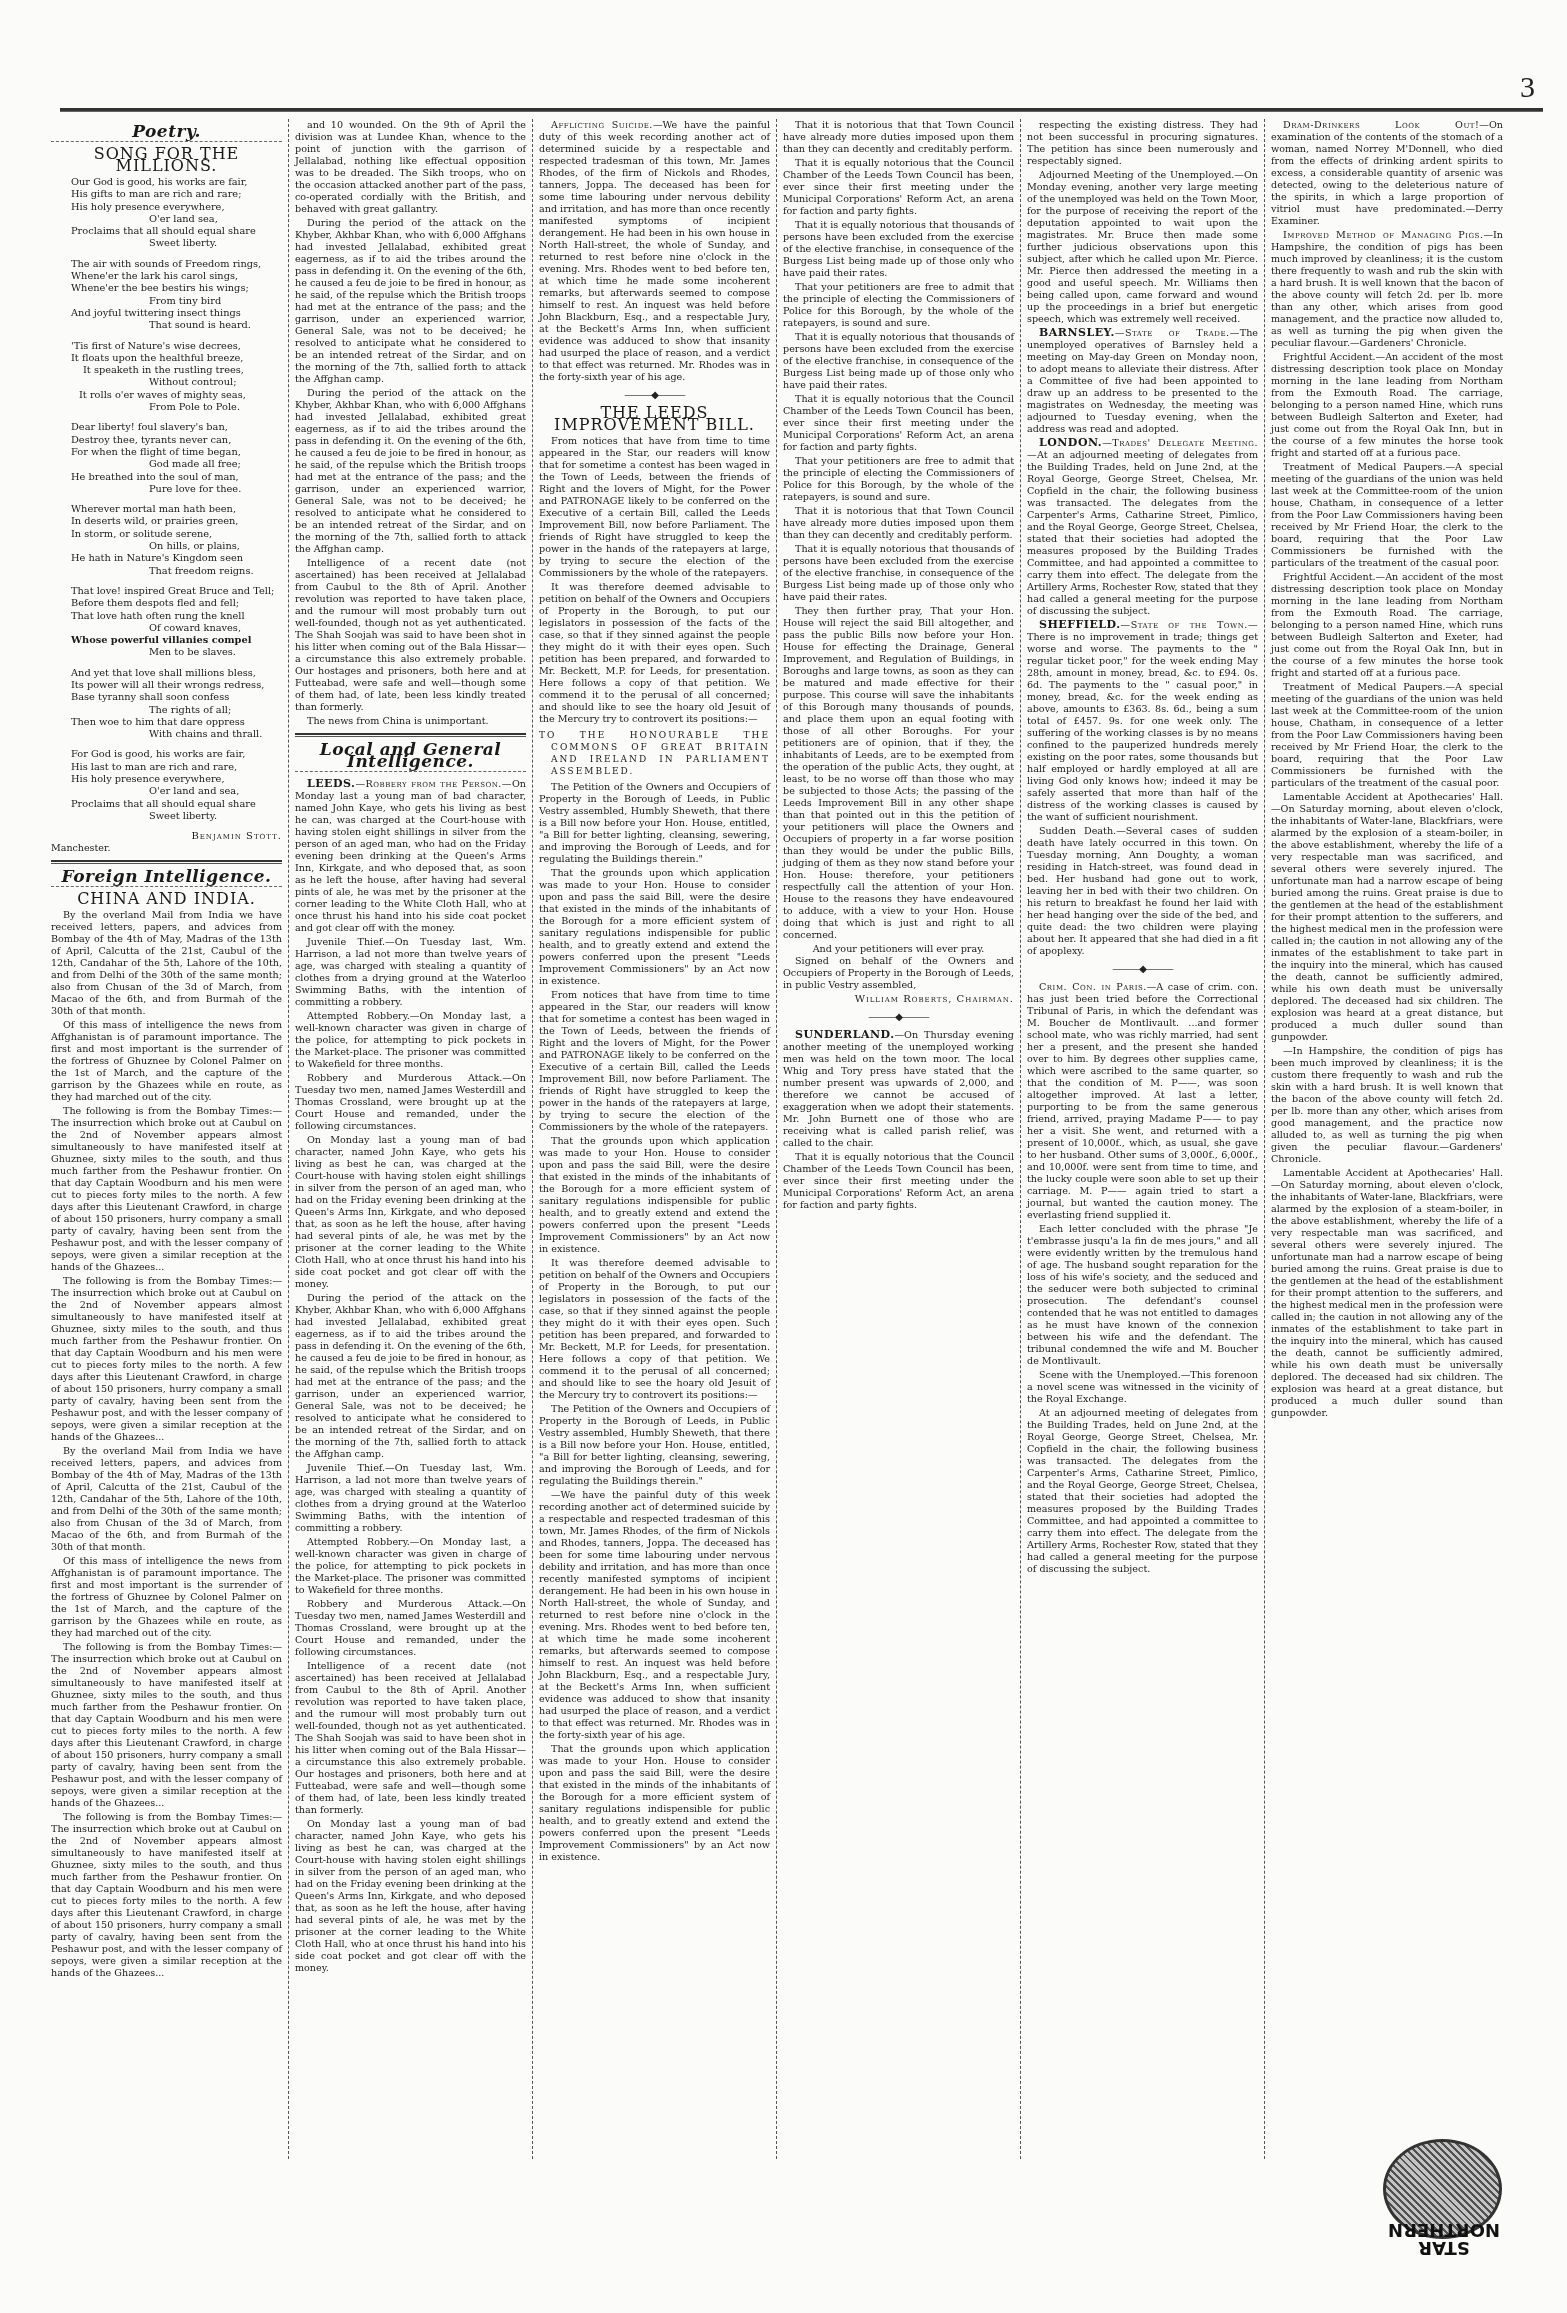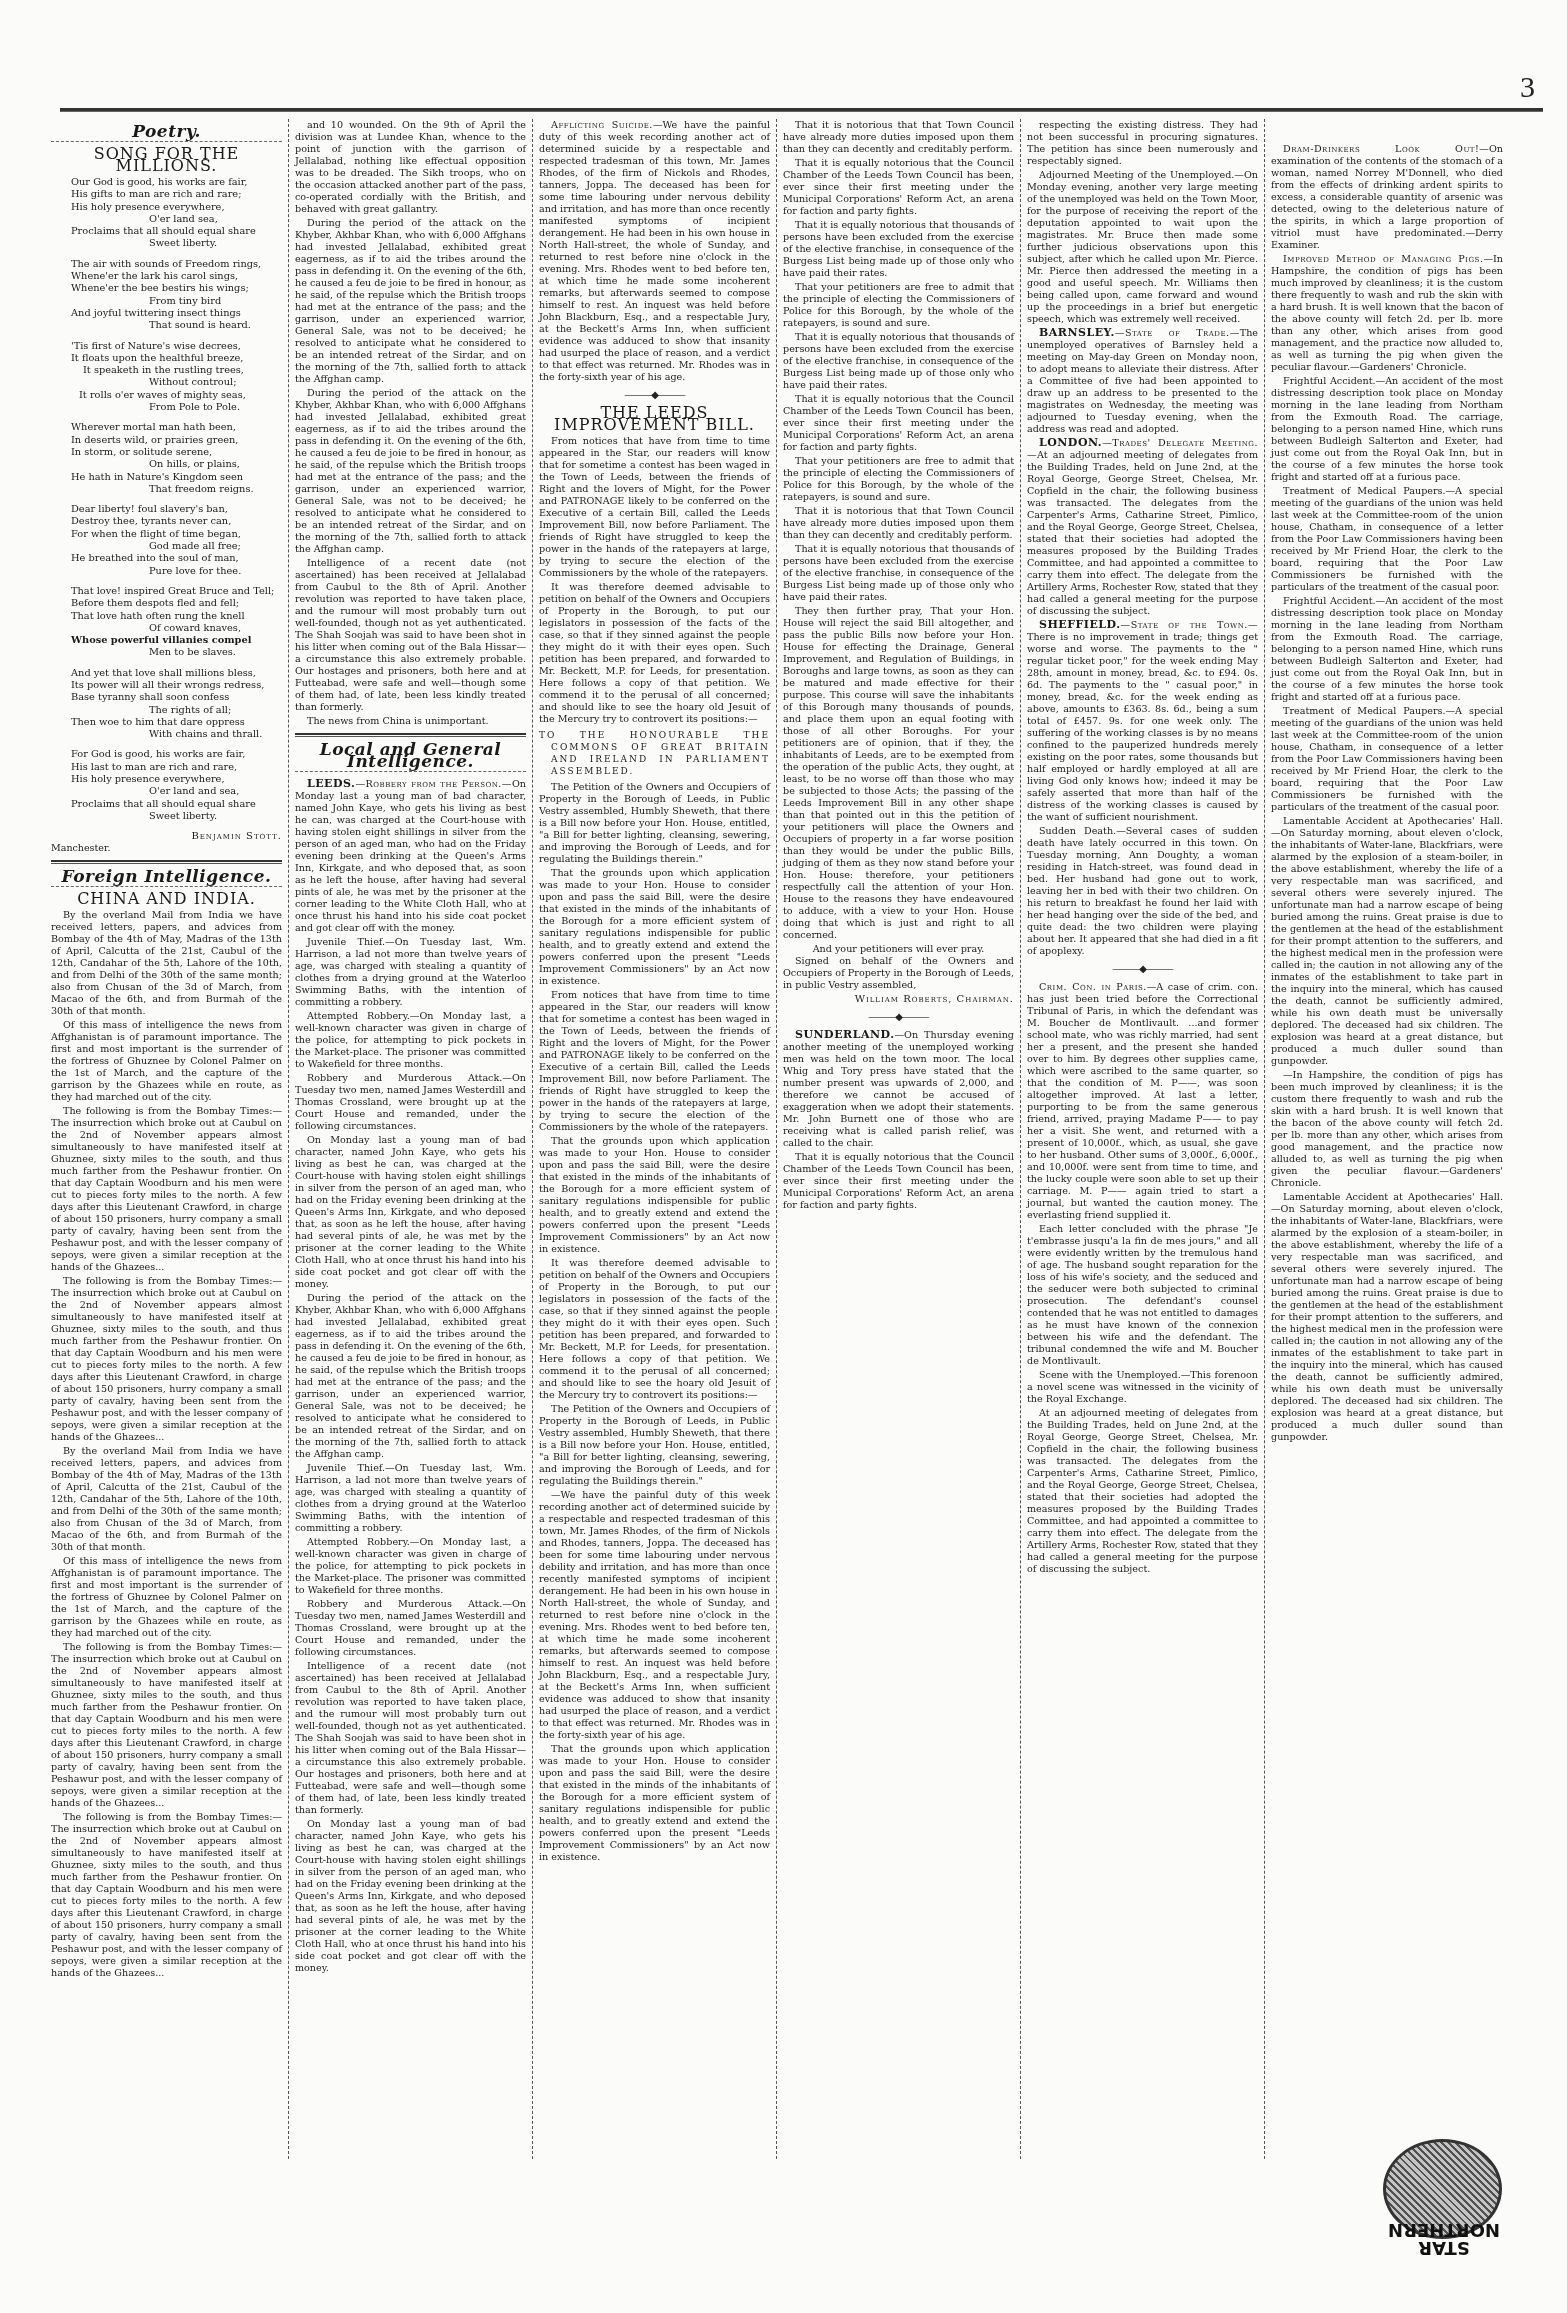--- a/index.html
+++ b/index.html
@@ -4,21 +4,21 @@
 <style>
   * { box-sizing: border-box; margin: 0; padding: 0; }
   html, body { width: 1567px; height: 2313px; background: #fbfbfa; }
   body { font-family: "DejaVu Serif", "Liberation Serif", serif; color: #1a1a1a; position: relative; overflow: hidden; }
   .masthead { position: absolute; left: 60px; top: 76px; width: 1483px; height: 40px; }
   .masthead .title { position: absolute; left: 0; right: 0; top: 0; text-align: center; font-family: "Liberation Serif", serif; font-size: 22px; letter-spacing: 6px; color: #222; }
   .masthead .pageno { position: absolute; right: 8px; top: -6px; font-family: "Liberation Serif", serif; font-size: 30px; color: #222; }
   .masthead .rule { position: absolute; left: 0; right: 0; top: 32px; height: 4px; border-top: 3px solid #333; border-bottom: 1px solid #666; }
   .columns { position: absolute; left: 45px; top: 119px; width: 1497px; height: 2040px; display: flex; }
   .col { width: 244px; padding: 0 6px; border-right: 1px dashed #555; font-size: 9.6px; line-height: 12px; text-align: justify; overflow: hidden; height: 2040px; }
-  .col:last-child { border-right: none; margin-top: 24px; }
+  .col:last-child { border-right: none; }
   .section-head { text-align: center; font-family: "DejaVu Serif", serif; font-weight: bold; font-size: 17px; margin: 6px 0 4px; letter-spacing: 0.5px; font-style: italic; }
   .section-rule { border-top: 2px solid #333; border-bottom: 1px solid #555; height: 4px; margin: 6px 0 2px; }
   .dotted-rule { border-top: 1px dashed #666; margin: 3px 0 6px; }
   .article-title { text-align: center; font-size: 16px; letter-spacing: 1px; margin: 6px 0 4px; }
   .poem { font-size: 9.8px; line-height: 12.3px; text-align: left; padding-left: 20px; }
   .poem .stanza { margin-bottom: 8px; }
   .poem .indent { padding-left: 78px; display: block; }
   .signature { text-align: right; font-variant: small-caps; letter-spacing: 1px; font-size: 10px; margin-top: 2px; }
   .place { font-size: 9.5px; margin-bottom: 4px; }
   p { text-indent: 12px; margin-bottom: 2px; }
@@ -63,34 +63,34 @@
         </div>
         <div class="stanza">
           <span style="display: block;">'Tis first of Nature's wise decrees,</span>
           <span style="display: block;">It floats upon the healthful breeze,</span>
           <span style="display: block; margin-left: 12px;">It speaketh in the rustling trees,</span>
           <span class="indent">Without controul;</span>
           <span style="display: block; margin-left: 8px;">It rolls o'er waves of mighty seas,</span>
           <span class="indent">From Pole to Pole.</span>
         </div>
         <div class="stanza">
+          <span style="display: block;">Dear liberty! foul slavery's ban,</span>
+          <span style="display: block;">Destroy thee, tyrants never can,</span>
+          <span style="display: block;">For when the flight of time began,</span>
+          <span class="indent">God made all free;</span>
+          <span style="display: block;">He breathed into the soul of man,</span>
+          <span class="indent">Pure love for thee.</span>
+        </div>
+        <div class="stanza">
           <span style="display: block;">Wherever mortal man hath been,</span>
           <span style="display: block;">In deserts wild, or prairies green,</span>
           <span style="display: block;">In storm, or solitude serene,</span>
           <span class="indent">On hills, or plains,</span>
           <span style="display: block;">He hath in Nature's Kingdom seen</span>
           <span class="indent">That freedom reigns.</span>
-        </div>
-        <div class="stanza">
-          <span style="display: block;">Dear liberty! foul slavery's ban,</span>
-          <span style="display: block;">Destroy thee, tyrants never can,</span>
-          <span style="display: block;">For when the flight of time began,</span>
-          <span class="indent">God made all free;</span>
-          <span style="display: block;">He breathed into the soul of man,</span>
-          <span class="indent">Pure love for thee.</span>
         </div>
         <div class="stanza">
           <span style="display: block;">That love! inspired Great Bruce and Tell;</span>
           <span style="display: block;">Before them despots fled and fell;</span>
           <span style="display: block;">That love hath often rung the knell</span>
           <span class="indent">Of coward knaves,</span>
           <span style="display: block; font-weight: bold;">Whose powerful villanies compel</span>
           <span class="indent">Men to be slaves.</span>
         </div>
         <div class="stanza">

